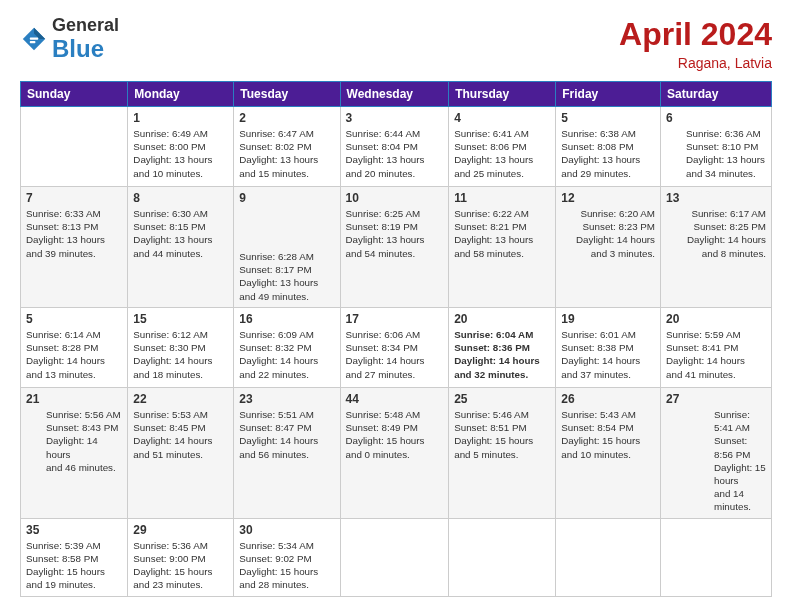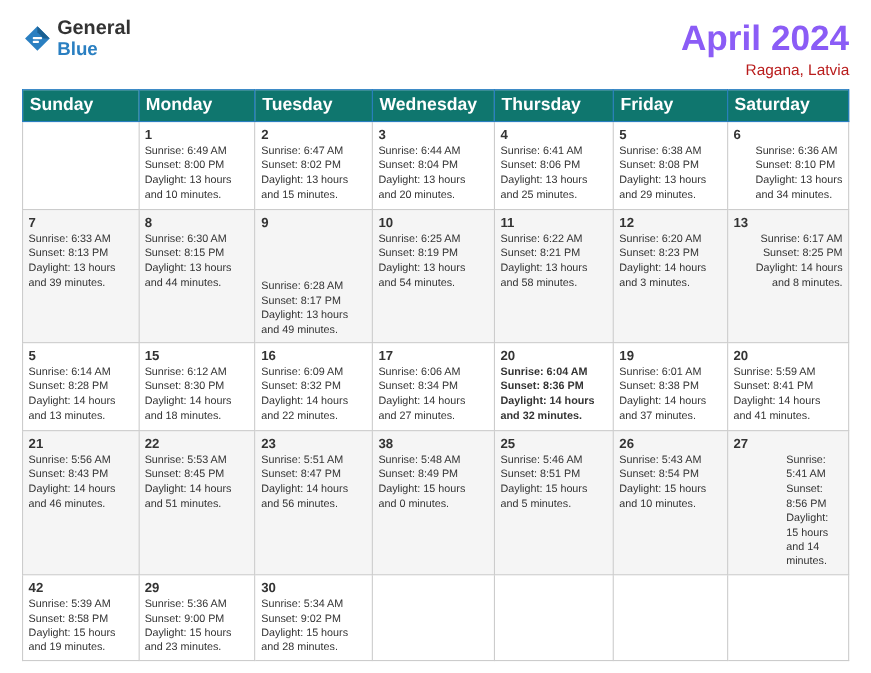--- a/index.html
+++ b/index.html
@@ -32,53 +32,53 @@
       display: flex;
       flex-direction: column;
       line-height: 1.1;
     }
     .logo-general {
       font-size: 18px;
       font-weight: bold;
       color: #333;
     }
     .logo-blue {
-      font-size: 17px;
+      font-size: 24px;
       font-weight: bold;
       color: #2a7fc1;
     }
     .logo-icon {
       width: 28px;
       height: 28px;
     }
     .title-block {
       text-align: right;
     }
     .title-month {
       font-size: 32px;
       font-weight: bold;
-      color: #8b5cf6;
+      color: #b91c1c;
     }
     .title-location {
       font-size: 14px;
       color: #b91c1c;
       margin-top: 2px;
     }
     .calendar-table {
       width: 100%;
       border-collapse: collapse;
       flex: 1;
       font-size: 10.5px;
     }
     .calendar-table th {
-      background-color: #0f766e;
+      background-color: #4c1d95;
       color: #fff;
       text-align: left;
       padding: 5px 6px;
-      font-size: 16px;
+      font-size: 12px;
       font-weight: bold;
       border: 1px solid #2a7fc1;
     }
     .calendar-table td {
       border: 1px solid #ccc;
       vertical-align: top;
       padding: 4px 5px;
       width: 113px;
       height: 80px;
       background: #fff;
@@ -217,21 +217,21 @@
           </td>
           <td>
             <span class="day-number">11</span>
             <div class="day-info" style="white-space: pre-line;">Sunrise: 6:22 AM
 Sunset: 8:21 PM
 Daylight: 13 hours
 and 58 minutes.</div>
           </td>
           <td>
             <span class="day-number">12</span>
-            <div class="day-info" style="white-space: pre-line;">Sunrise: 6:20 AM
+            <div class="day-info" style="white-space: pre-line; text-align: right;">Sunrise: 6:20 AM
 Sunset: 8:23 PM
 Daylight: 14 hours
 and 3 minutes.</div>
           </td>
           <td>
             <span class="day-number">13</span>
             <div class="day-info" style="white-space: pre-line; text-align: right;">Sunrise: 6:17 AM
 Sunset: 8:25 PM
 Daylight: 14 hours
 and 8 minutes.</div>
@@ -284,41 +284,41 @@
             <span class="day-number">20</span>
             <div class="day-info" style="white-space: pre-line;">Sunrise: 5:59 AM
 Sunset: 8:41 PM
 Daylight: 14 hours
 and 41 minutes.</div>
           </td>
         </tr>
         <tr>
           <td>
             <span class="day-number">21</span>
-            <div class="day-info" style="white-space: pre-line;">Sunrise: 5:56 AM
+            <div class="day-info" style="white-space: pre-line; margin-left: 20px;">Sunrise: 5:56 AM
 Sunset: 8:43 PM
 Daylight: 14 hours
 and 46 minutes.</div>
           </td>
           <td>
             <span class="day-number">22</span>
             <div class="day-info" style="white-space: pre-line;">Sunrise: 5:53 AM
 Sunset: 8:45 PM
 Daylight: 14 hours
 and 51 minutes.</div>
           </td>
           <td>
             <span class="day-number">23</span>
             <div class="day-info" style="white-space: pre-line;">Sunrise: 5:51 AM
 Sunset: 8:47 PM
 Daylight: 14 hours
 and 56 minutes.</div>
           </td>
           <td>
-            <span class="day-number">38</span>
+            <span class="day-number">44</span>
             <div class="day-info" style="white-space: pre-line;">Sunrise: 5:48 AM
 Sunset: 8:49 PM
 Daylight: 15 hours
 and 0 minutes.</div>
           </td>
           <td>
             <span class="day-number">25</span>
             <div class="day-info" style="white-space: pre-line;">Sunrise: 5:46 AM
 Sunset: 8:51 PM
 Daylight: 15 hours
@@ -334,21 +334,21 @@
           <td>
             <span class="day-number">27</span>
             <div class="day-info" style="white-space: pre-line; margin-left: 48px;">Sunrise: 5:41 AM
 Sunset: 8:56 PM
 Daylight: 15 hours
 and 14 minutes.</div>
           </td>
         </tr>
         <tr class="last-row">
           <td>
-            <span class="day-number">42</span>
+            <span class="day-number">35</span>
             <div class="day-info" style="white-space: pre-line;">Sunrise: 5:39 AM
 Sunset: 8:58 PM
 Daylight: 15 hours
 and 19 minutes.</div>
           </td>
           <td>
             <span class="day-number">29</span>
             <div class="day-info" style="white-space: pre-line;">Sunrise: 5:36 AM
 Sunset: 9:00 PM
 Daylight: 15 hours

